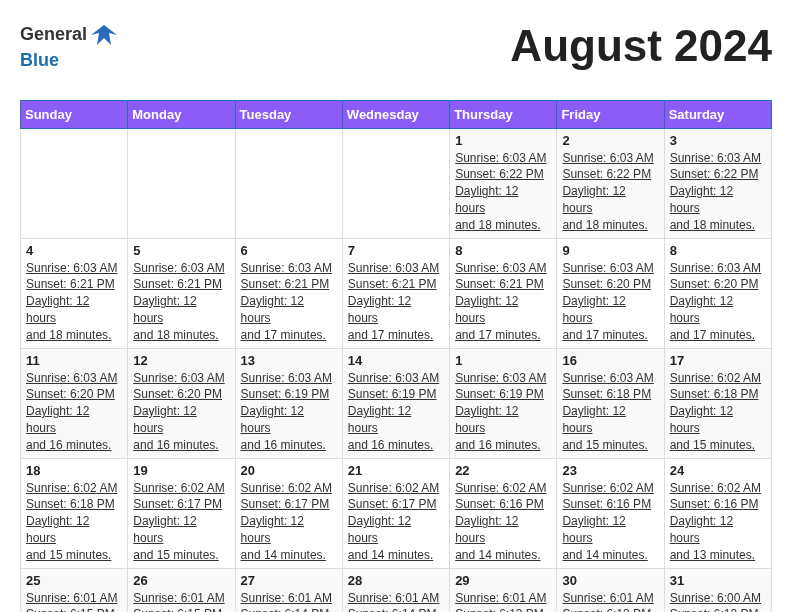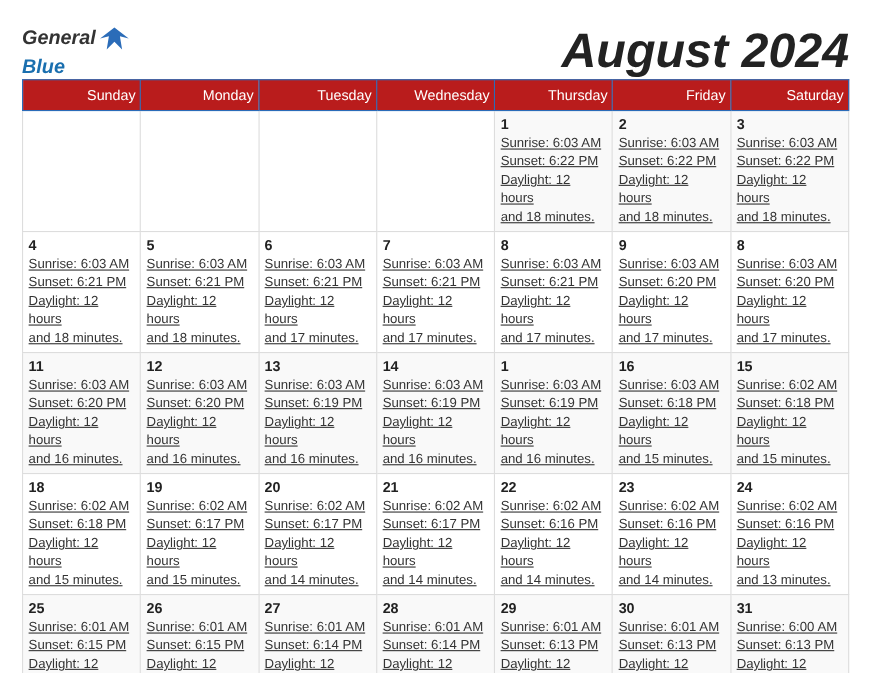--- a/index.html
+++ b/index.html
@@ -6,23 +6,22 @@
     body {
       font-family: Arial, sans-serif;
       background: #fff;
       width: 792px;
       min-height: 612px;
       padding: 20px;
     }
     .header {
       display: flex;
       justify-content: space-between;
-      align-items: flex-end;
-      margin-bottom: 0;
-      font-style: italic;
+      align-items: center;
+      margin-bottom: 28px;
     }
     .logo {
       display: flex;
       align-items: center;
     }
     .logo-text {
       font-size: 18px;
       font-weight: bold;
       line-height: 1.2;
     }
@@ -44,26 +43,26 @@
     .location {
       font-size: 16px;
       color: #444;
     }
     table {
       width: 100%;
       border-collapse: collapse;
       font-size: 11px;
     }
     thead tr th {
-      background-color: #b91c1c;
+      background-color: #8b5cf6;
       color: #fff;
       padding: 6px 4px;
-      text-align: right;
+      text-align: left;
       font-size: 13px;
-      font-weight: normal;
+      font-weight: bold;
       border: 1px solid #2b6cb8;
     }
     tbody tr td {
       border: 1px solid #ddd;
       vertical-align: top;
       padding: 4px 5px;
       width: 14.28%;
       min-height: 80px;
     }
     tbody tr:nth-child(odd) td {
@@ -236,21 +235,21 @@
 and 16 minutes.</div>
         </td>
         <td>
           <span class="day-number">16</span>
           <div class="day-info" style="white-space: pre-line;">Sunrise: 6:03 AM
 Sunset: 6:18 PM
 Daylight: 12 hours
 and 15 minutes.</div>
         </td>
         <td>
-          <span class="day-number">15</span>
+          <span class="day-number">17</span>
           <div class="day-info" style="white-space: pre-line;">Sunrise: 6:02 AM
 Sunset: 6:18 PM
 Daylight: 12 hours
 and 15 minutes.</div>
         </td>
       </tr>
       <tr>
         <td>
           <span class="day-number">18</span>
           <div class="day-info" style="white-space: pre-line;">Sunrise: 6:02 AM

